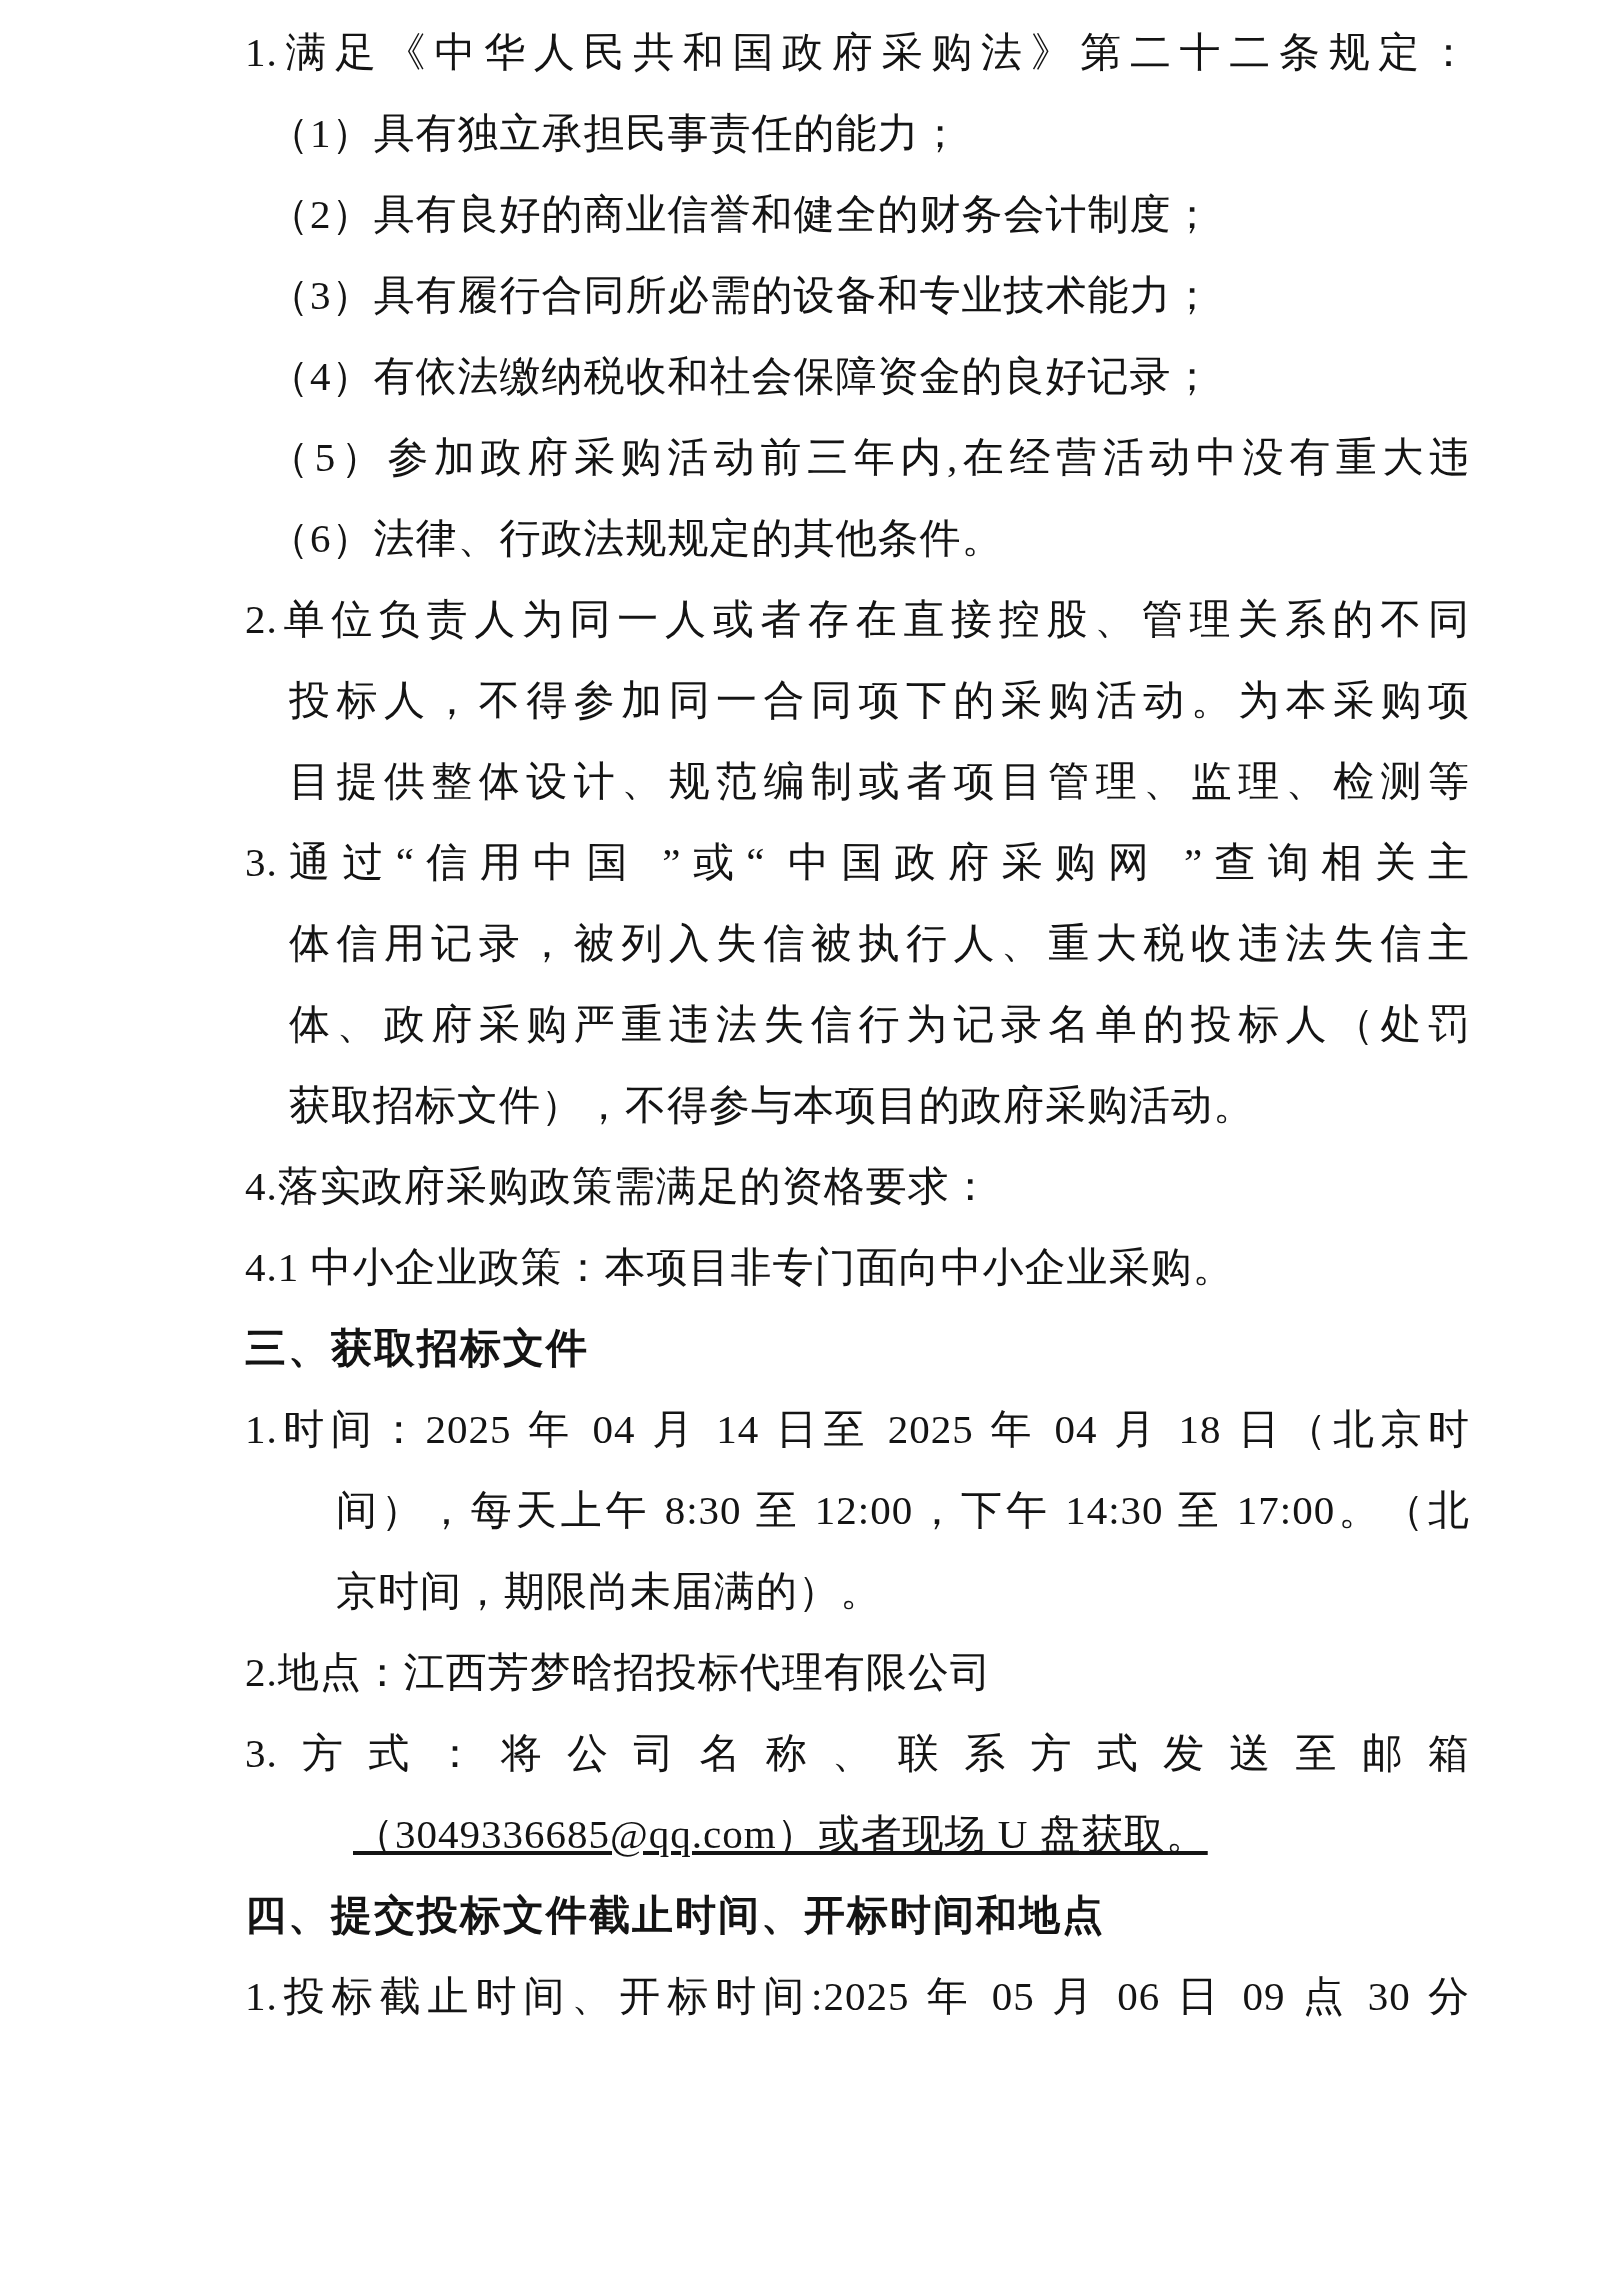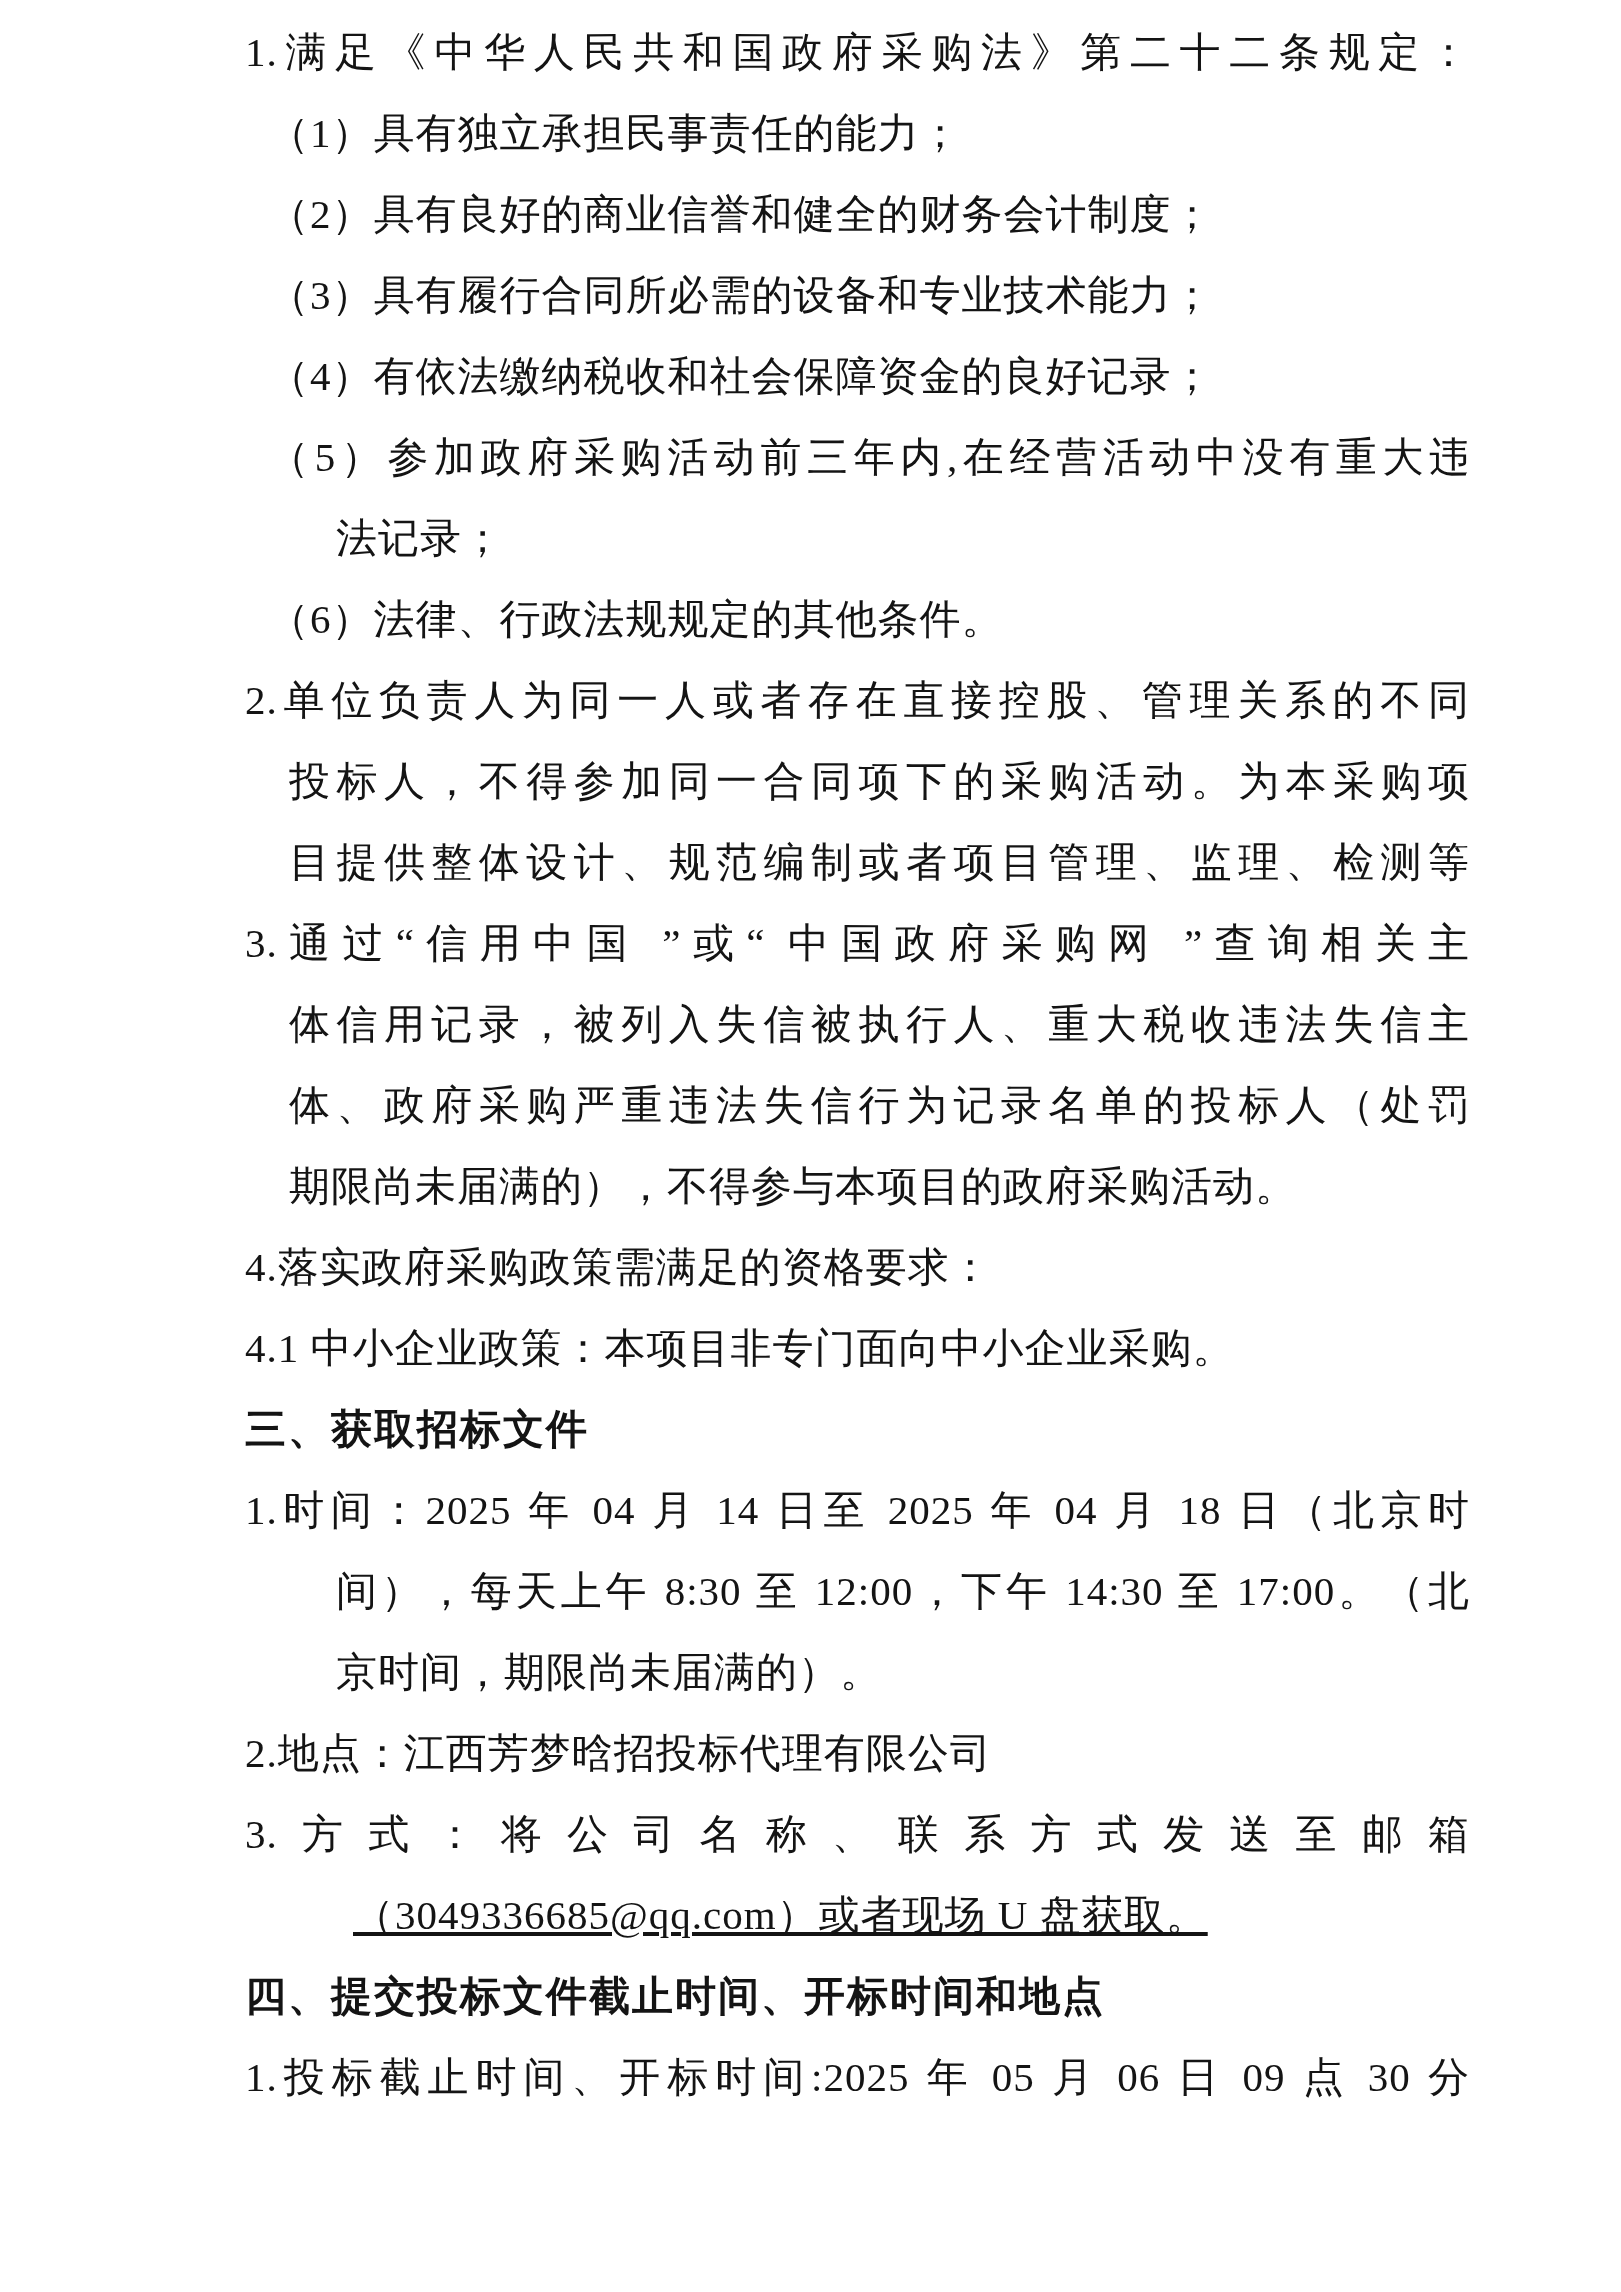--- a/index.html
+++ b/index.html
@@ -51,29 +51,28 @@
 <body>
 
 <div class="page">
 
   <div class="line x-item j">1.满足《中华人民共和国政府采购法》第二十二条规定：</div>
   <div class="line x-sub">（1）具有独立承担民事责任的能力；</div>
   <div class="line x-sub">（2）具有良好的商业信誉和健全的财务会计制度；</div>
   <div class="line x-sub">（3）具有履行合同所必需的设备和专业技术能力；</div>
   <div class="line x-sub">（4）有依法缴纳税收和社会保障资金的良好记录；</div>
   <div class="line x-sub j">（5）参加政府采购活动前三年内,在经营活动中没有重大违</div>
-  <div class="line x-deep">法记录；</div>
   <div class="line x-sub">（6）法律、行政法规规定的其他条件。</div>
   <div class="line x-item j">2.单位负责人为同一人或者存在直接控股、管理关系的不同</div>
   <div class="line x-cont j">投标人，不得参加同一合同项下的采购活动。为本采购项</div>
   <div class="line x-cont j">目提供整体设计、规范编制或者项目管理、监理、检测等</div>
   <div class="line x-item j">3.通过“信用中国 ”或“ 中国政府采购网 ”查询相关主</div>
   <div class="line x-cont j">体信用记录，被列入失信被执行人、重大税收违法失信主</div>
   <div class="line x-cont j">体、政府采购严重违法失信行为记录名单的投标人（处罚</div>
-  <div class="line x-cont">期限尚未届满的），不得参与本项目的政府采购活动。</div>
+  <div class="line x-cont">获取招标文件），不得参与本项目的政府采购活动。</div>
   <div class="line x-item">4.落实政府采购政策需满足的资格要求：</div>
   <div class="line x-item">4.1 中小企业政策：本项目非专门面向中小企业采购。</div>
   <div class="line x-item heading">三、获取招标文件</div>
   <div class="line x-item j">1.时间：2025 年 04 月 14 日至 2025 年 04 月 18 日（北京时</div>
   <div class="line x-deep j">间），每天上午 8:30 至 12:00，下午 14:30 至 17:00。（北</div>
   <div class="line x-deep">京时间，期限尚未届满的）。</div>
   <div class="line x-item">2.地点：江西芳梦晗招投标代理有限公司</div>
   <div class="line x-item j">3.方式：将公司名称、联系方式发送至邮箱</div>
   <div class="line x-deep2">（3049336685@qq.com）或者现场 U 盘获取。</div>
   <div class="line x-item heading">四、提交投标文件截止时间、开标时间和地点</div>

